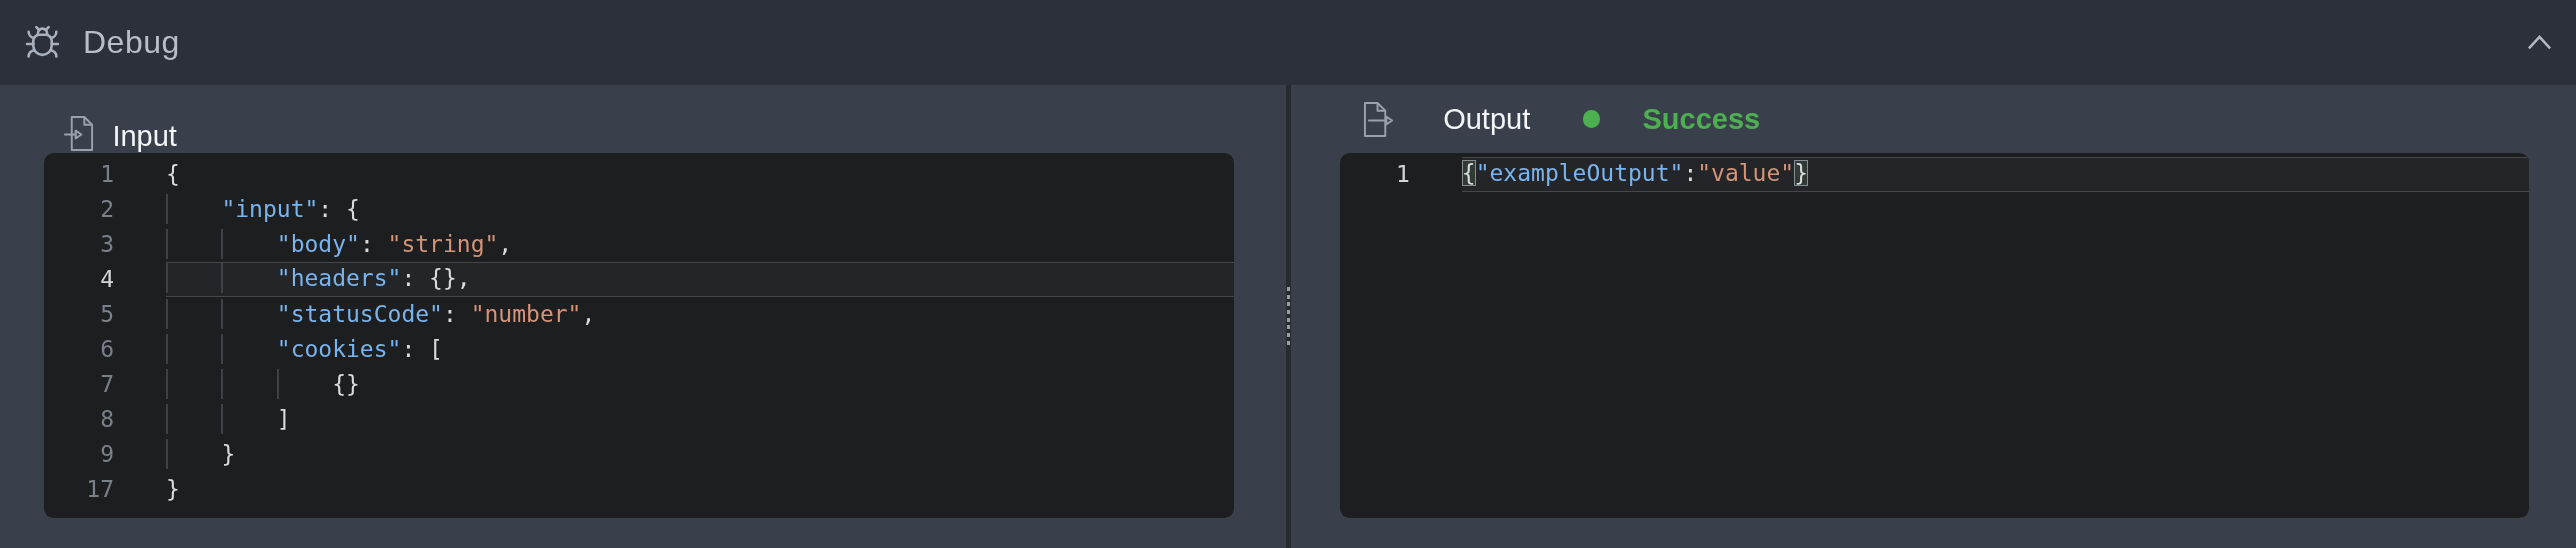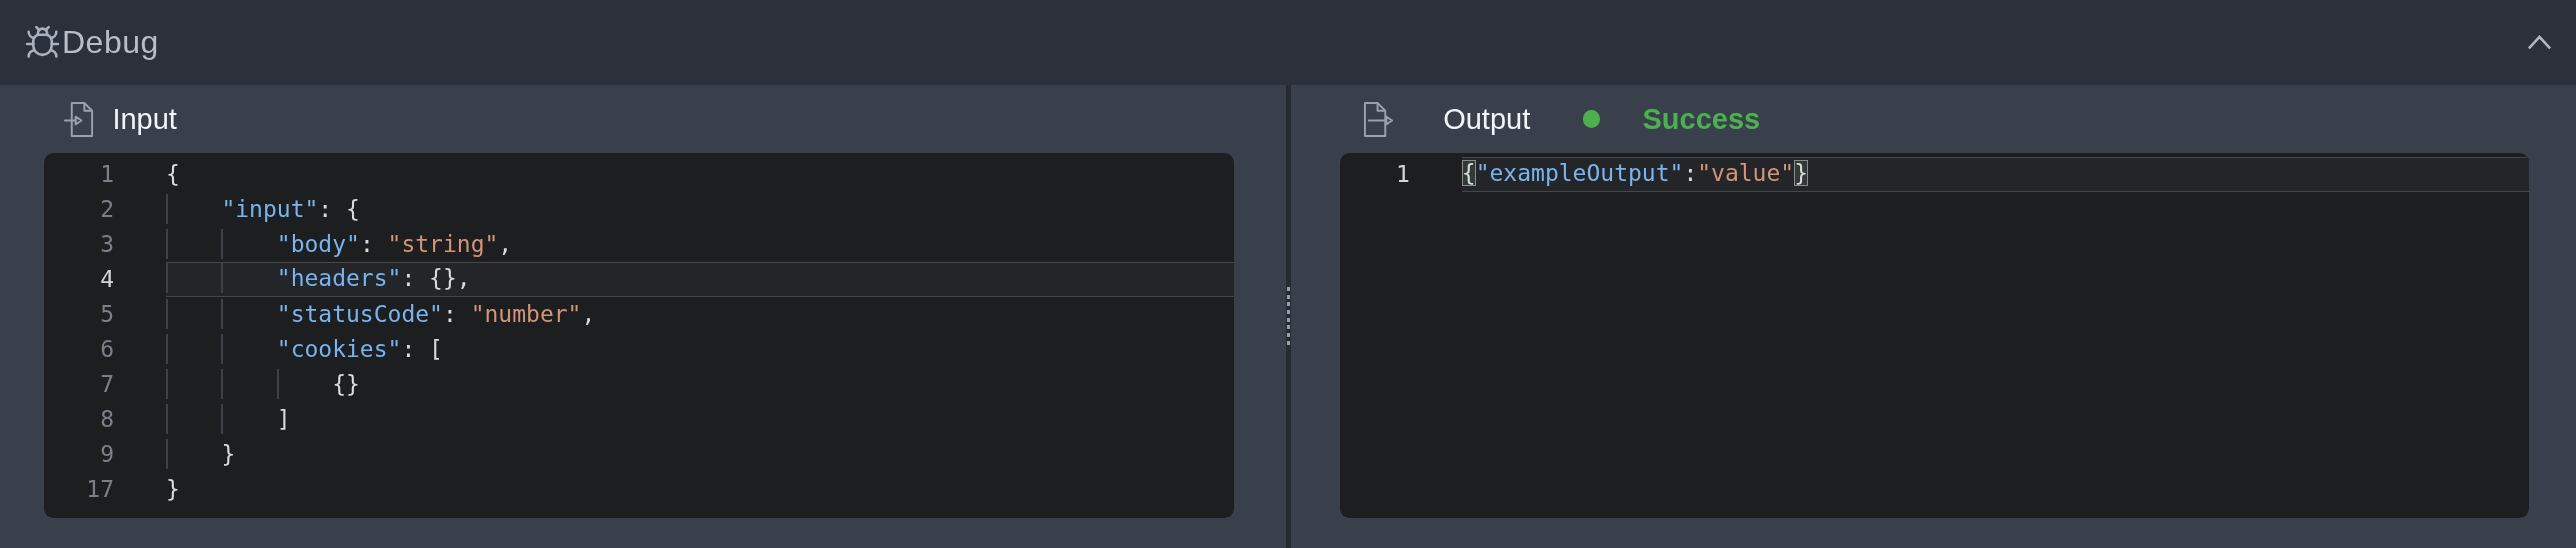--- a/index.html
+++ b/index.html
@@ -6,42 +6,42 @@
   html,body { width:2576px; height:548px; overflow:hidden; }
   body { font-family:"Liberation Sans", sans-serif; background:#3a404b; }
 
   
   .debug-header {
     height:85px; background:#2b303a;
     display:flex; align-items:center;
     padding:0 16.4px 0 24px;
   }
   .debug-header .title {
-    margin-left:1px; font-size:32px; color:#b7bec9; letter-spacing:0.5px;
+    margin-left:22px; font-size:32px; color:#b7bec9; letter-spacing:0.5px;
   }
   .hdr-icon { flex-shrink:0; }
   .collapse-btn {
     margin-left:auto; background:none; border:none; cursor:pointer;
     display:flex; align-items:center; padding:7.7px;
   }
 
   
   .panels { display:flex; height:463px; background:#3a404b; }
   .panel { position:relative; }
   .panel-input { width:1286px; flex-shrink:0; }
   .panel-output { flex:1; }
 
   .divider { width:4.8px; background:#262b33; position:relative; flex-shrink:0; }
   .divider .grip {
     position:absolute; left:1px; top:202px; width:2.9px; height:62px;
     background:repeating-linear-gradient(to bottom,#99a0a9 0 3.9px,transparent 3.9px 7.7px);
   }
 
   .panel-header { height:68px; display:flex; align-items:center; }
-  .panel-input  .panel-header { padding-left:64px; }
+  .panel-input  .panel-header { padding-left:64px;align-items:flex-end; }
   .panel-output .panel-header { padding-left:72px;gap:32px; }
   .panel-title { margin-left:17.4px; font-size:29px; color:#f3f5f8; }
   .status-dot {
     width:17.4px; height:17.4px; border-radius:50%;
     background:var(--green,#4caf50); margin-left:20.3px;
   }
   .status-text {
     margin-left:10.6px; font-size:29px; font-weight:700; color:var(--green,#4caf50);
   }
 

